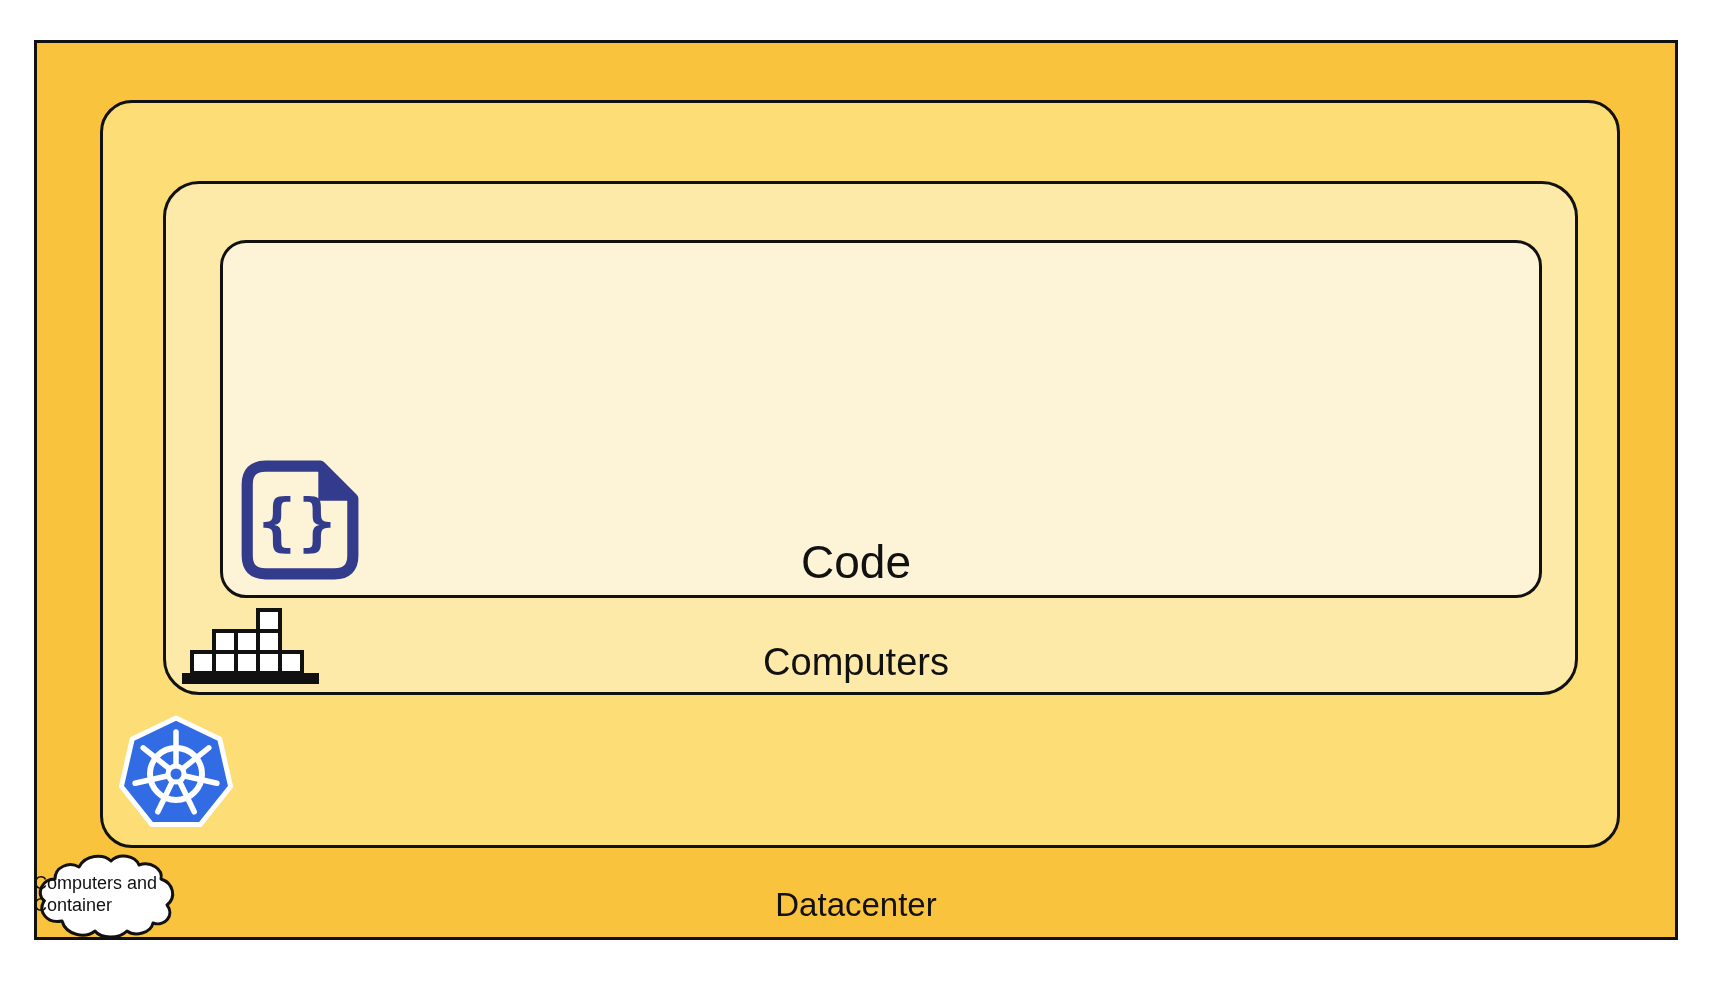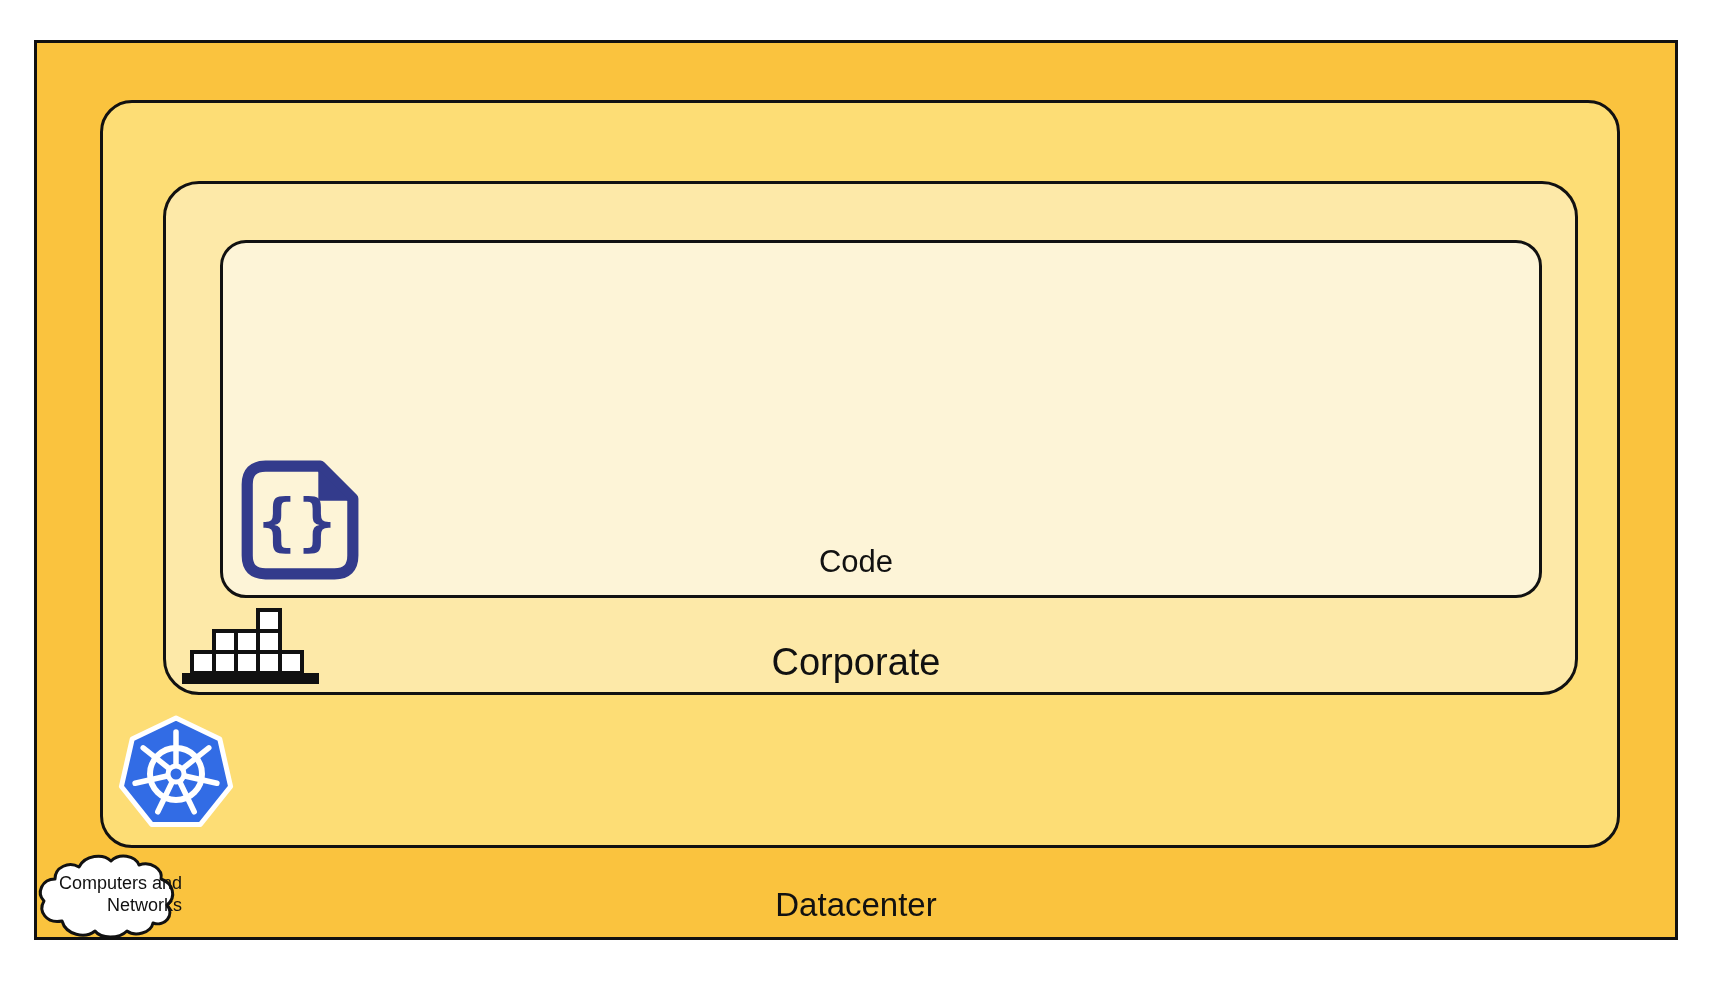--- a/index.html
+++ b/index.html
@@ -29,34 +29,34 @@
     left: 220px; top: 240px; width: 1322px; height: 358px;
     background: #FDF4D7; border-radius: 26px;
   }
   .layer-label {
     position: absolute;
     left: 34px; width: 1644px;
     text-align: center;
     transform: translateY(-50%);
     white-space: pre;
   }
-  .label-code      { top: 562px; font-size: 31px; }
+  .label-code      { top: 562px; font-size: 46px; }
   .label-container { top: 662px; font-size: 38px; }
   .label-cluster   { top: 816px; font-size: 36px; }
   .label-datacenter{ top: 905px; font-size: 33px; line-height: 36px; }
   .icon { position: absolute; }
   .icon-code      { left: 233px; top: 456px; width: 130px; height: 128px; }
   .icon-container { left: 182px; top: 607px; width: 137px; height: 79px; }
   .icon-k8s       { left: 116px; top: 712px; width: 120px; height: 124px; }
   .icon-cloud     { left: 34px;  top: 846px; width: 148px; height: 96px; }
   .cloud-text {
     position: absolute;
     left: 34px; top: 846px; width: 148px; height: 96px;
     display: flex; flex-direction: column;
-    align-items: flex-end; justify-content: center;
+    align-items: flex-start; justify-content: center;
     font-size: 18px; line-height: 22px; text-align: center;
   }
 </style>
 </head>
 <body>
 
 <div class="stage">
 
   <div class="box box-datacenter"></div>
   <div class="box box-cluster"></div>
@@ -97,22 +97,22 @@
     </g>
     <circle cx="60" cy="62" r="26" fill="none" stroke="#FFFFFF" stroke-width="6"></circle>
     <circle cx="60" cy="62" r="8" fill="#326CE5" stroke="#FFFFFF" stroke-width="5"></circle>
   </svg>
 
   <svg class="icon icon-cloud" viewBox="0 0 148 96" aria-hidden="true">
     <path d="M28 75 C 12 78 4 65 10 55 C 2 47 8 33 21 33 C 21 21 35 15 45 21 C 51 9 69 7 77 15 C 85 7 101 9 105 19 C 117 15 129 23 127 33 C 139 37 143 51 133 59 C 141 69 131 81 119 77 C 117 87 101 91 93 85 C 85 93 67 93 61 85 C 51 93 32 89 28 75 Z" fill="#FFFFFF" stroke="#111111" stroke-width="3" stroke-linejoin="round"></path>
   </svg>
   <div class="cloud-text">
     <span>Computers and</span>
-    <span>Networks</span>
+    <span>Container</span>
   </div>
 
   <div class="layer-label label-code">Code</div>
-  <div class="layer-label label-container">Corporate</div>
+  <div class="layer-label label-container">Computers</div>
   <div class="layer-label label-datacenter">
     <div>Datacenter</div>
   </div>
 
 </div>
 
 </body></html>

